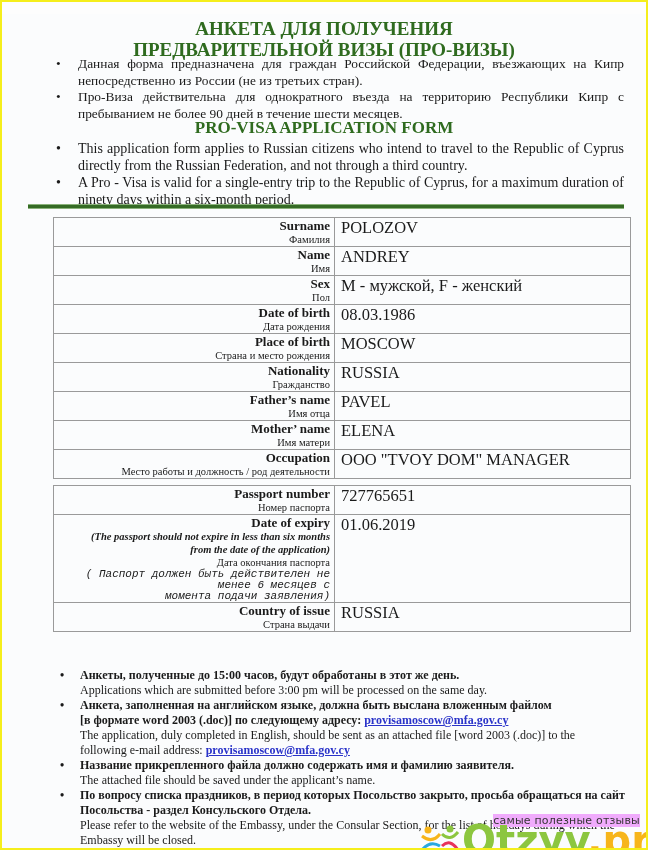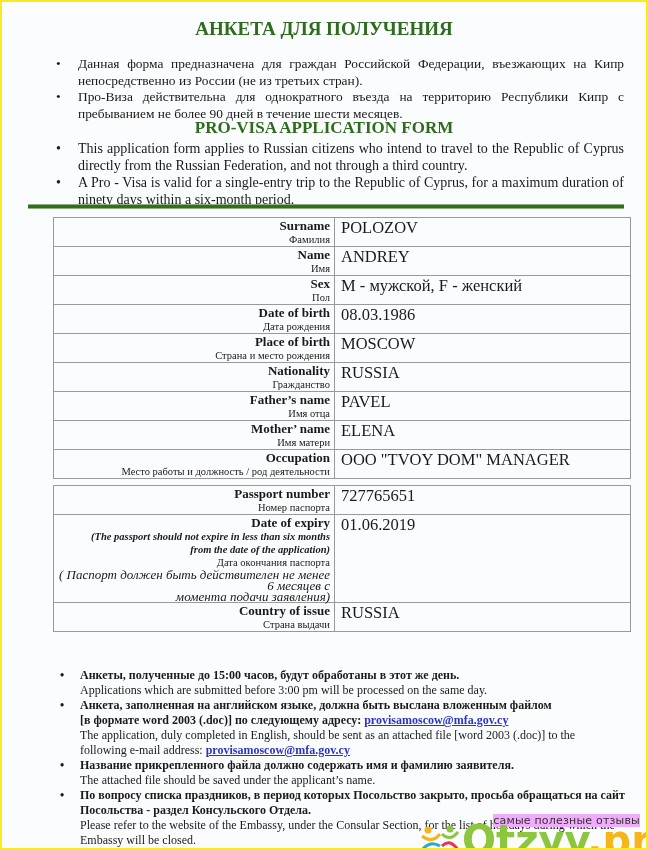--- a/index.html
+++ b/index.html
@@ -23,21 +23,21 @@
   .rule { position:absolute; left:26px; width:596px; height:5px; border-top:1px solid #8ab27a; border-bottom:1px solid #8ab27a; background:#356b25; box-sizing:border-box; }
   .rule.top { top:190px; }
   .rule.bottom { top:836px; left:36px; width:380px; }
   table.form { position:absolute; left:51px; border-collapse:collapse; width:578px; border:1.5px solid #8a8a8a; }
   table.form td { border:1px solid #9a9a9a; vertical-align:top; padding:0; }
   td.lbl { width:276px; text-align:right; padding-right:4px !important; }
   td.val { padding-left:6px !important; font-size:16.5px; line-height:20px; }
   .en-l { font-weight:bold; font-size:13px; line-height:14px; display:block; padding-top:1px;text-align:right; }
   .ru-l { font-size:10.5px; line-height:13px; display:block; }
   .it-l { font-style:italic; font-weight:bold; font-size:10.5px; line-height:13px; display:block; }
-  .it-r { font-style:italic; font-size:13px; line-height:11px; display:block; }
+  .it-r { font-style:italic; font-size:11px; line-height:11px; display:block;font-family:Liberation Mono, monospace; }
   .f1 { top:203px; }
   .f1 tr { height:28px; }
   .f2 { top:471px;padding-left:14px; }
   .f3 { top:620px; }
   .f3 td.lbl { width:260px; }
   .notes { position:absolute; left:58px; top:654px; width:570px; margin:0; padding:0; list-style:none; font-size:12px; line-height:15px; }
   .notes li { position:relative; padding-left:20px; margin-bottom:0; }
   .notes .dot { position:absolute; left:0; top:0; font-weight:bold; }
   .notes b { font-weight:bold; }
   .notes a { color:#2a33c9; text-decoration:underline; font-weight:bold;margin-top:40px; }
@@ -47,20 +47,21 @@
   .logo .word .g { color:#8cc63f; }
   .logo .word .o { color:#f7b51b; }
   .logo svg { position:absolute; left:0; top:10px; }
 </style>
 </head>
 <body>
 
 <div class="page">
 
   <div class="title t1">АНКЕТА ДЛЯ ПОЛУЧЕНИЯ</div>
+  <div class="title t2">ПРЕДВАРИТЕЛЬНОЙ ВИЗЫ (ПРО-ВИЗЫ)</div>
 
   <ul class="bullets ru">
     <li><span class="dot">•</span><span>Данная форма предназначена для граждан Российской Федерации, въезжающих на Кипр непосредственно из России (не из третьих стран).</span></li>
     <li><span class="dot">•</span><span>Про-Виза действительна для однократного въезда на территорию Республики Кипр с пребыванием не более 90 дней в течение шести месяцев.</span></li>
   </ul>
 
   <div class="title t3">PRO-VISA APPLICATION FORM</div>
 
   <ul class="bullets en">
     <li><span class="dot">•</span><span>This application form applies to Russian citizens who intend to travel to the Republic of Cyprus directly from the Russian Federation, and not through a third country.</span></li>

